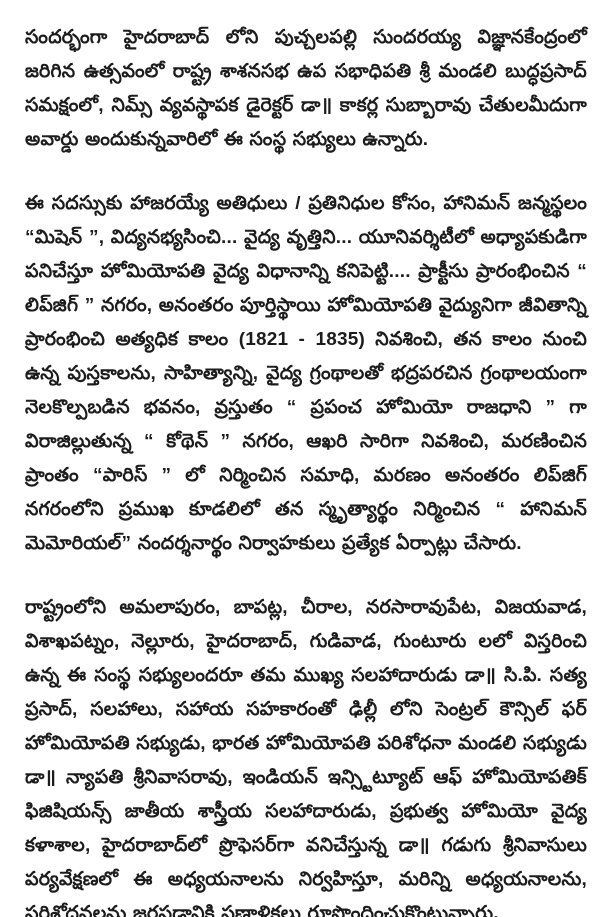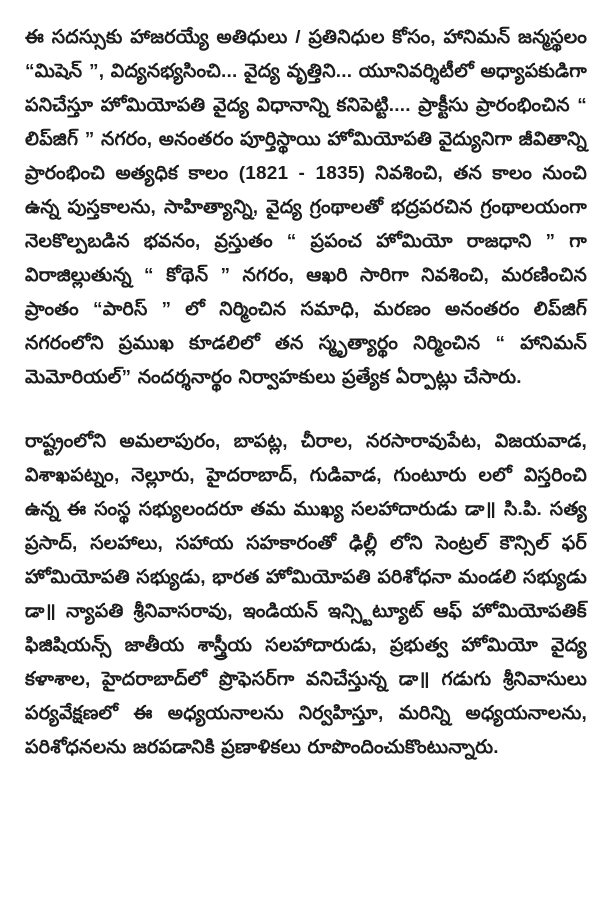--- a/index.html
+++ b/index.html
@@ -33,17 +33,18 @@
       word-spacing: 1px;
     }
     .para:last-child {
       margin-bottom: 0;
     }
   </style>
 </head>
 <body>
 
 <div class="page">
+  <p class="para" lang="te">సందర్భంగా హైదరాబాద్ లోని పుచ్చలపల్లి సుందరయ్య విజ్ఞానకేంద్రంలో జరిగిన ఉత్సవంలో రాష్ట్ర శాశనసభ ఉప సభాధిపతి శ్రీ మండలి బుద్ధప్రసాద్ సమక్షంలో, నిమ్స్ వ్యవస్థాపక డైరెక్టర్ డా॥ కాకర్ల సుబ్బారావు చేతులమీదుగా అవార్డు అందుకున్నవారిలో ఈ సంస్థ సభ్యులు ఉన్నారు.</p>
 
   <p class="para" lang="te">ఈ సదస్సుకు హాజరయ్యే అతిధులు / ప్రతినిధుల కోసం, హానిమన్ జన్మస్థలం “మిషెన్ ”, విద్యనభ్యసించి... వైద్య వృత్తిని... యూనివర్శిటీలో అధ్యాపకుడిగా పనిచేస్తూ హోమియోపతి వైద్య విధానాన్ని కనిపెట్టి.... ప్రాక్టీసు ప్రారంభించిన “ లిప్‌జిగ్ ” నగరం, అనంతరం పూర్తిస్థాయి హోమియోపతి వైద్యునిగా జీవితాన్ని ప్రారంభించి అత్యధిక కాలం (1821 - 1835) నివశించి, తన కాలం నుంచి ఉన్న పుస్తకాలను, సాహిత్యాన్ని, వైద్య గ్రంథాలతో భద్రపరచిన గ్రంథాలయంగా నెలకొల్పబడిన భవనం, వ్రస్తుతం “ ప్రపంచ హోమియో రాజధాని ” గా విరాజిల్లుతున్న “ కోథెన్ ” నగరం, ఆఖరి సారిగా నివశించి, మరణించిన ప్రాంతం “పారిస్ ” లో నిర్మించిన సమాధి, మరణం అనంతరం లిప్‌జిగ్ నగరంలోని ప్రముఖ కూడలిలో తన స్మృత్యార్థం నిర్మించిన “ హానిమన్ మెమోరియల్” నందర్శనార్థం నిర్వాహకులు ప్రత్యేక ఏర్పాట్లు చేసారు.</p>
 
   <p class="para" lang="te">రాష్ట్రంలోని అమలాపురం, బాపట్ల, చీరాల, నరసారావుపేట, విజయవాడ, విశాఖపట్నం, నెల్లూరు, హైదరాబాద్, గుడివాడ, గుంటూరు లలో విస్తరించి ఉన్న ఈ సంస్థ సభ్యులందరూ తమ ముఖ్య సలహాదారుడు డా॥ సి.పి. సత్య ప్రసాద్, సలహాలు, సహాయ సహకారంతో ఢిల్లీ లోని సెంట్రల్ కౌన్సిల్ ఫర్ హోమియోపతి సభ్యుడు, భారత హోమియోపతి పరిశోధనా మండలి సభ్యుడు డా॥ న్యాపతి శ్రీనివాసరావు, ఇండియన్ ఇన్స్టిట్యూట్ ఆఫ్ హోమియోపతిక్ ఫిజిషియన్స్ జాతీయ  శాస్త్రీయ సలహాదారుడు, ప్రభుత్వ హోమియో వైద్య కళాశాల, హైదరాబాద్‌లో ప్రొఫెసర్‌గా వనిచేస్తున్న డా॥ గడుగు శ్రీనివాసులు పర్యవేక్షణలో ఈ అధ్యయనాలను నిర్వహిస్తూ,  మరిన్ని అధ్యయనాలను, పరిశోధనలను జరపడానికి ప్రణాళికలు రూపొందించుకొంటున్నారు.</p>
 </div>
 
 </body></html>

